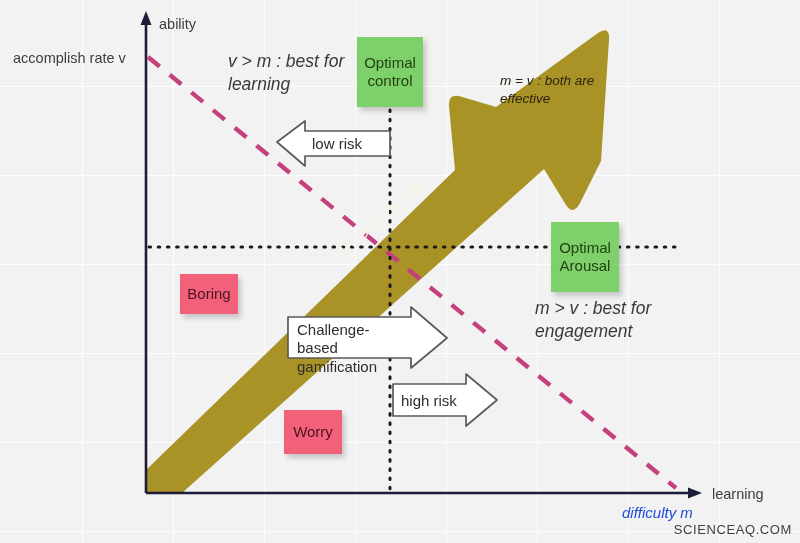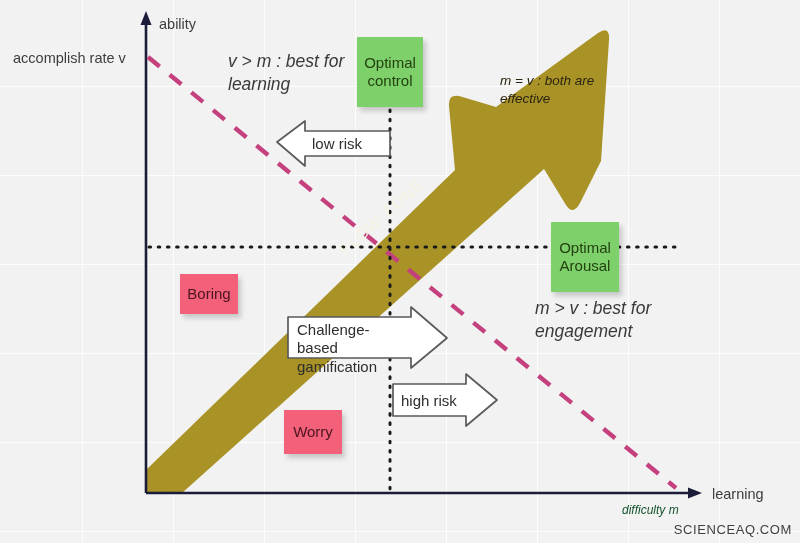--- a/index.html
+++ b/index.html
@@ -36,23 +36,23 @@
     position: absolute;
     color: #3f3f3f;
     white-space: pre;
     line-height: 1.28;
   }
   .axis-label {
     font-size: 14.5px;
     color: #3d3d3d;
   }
   .axis-sub {
-    font-size: 12px;
+    font-size: 15px;
     font-style: italic;
-    color: #14532d;
+    color: #1d4ed8;
   }
   .quad-note {
     font-size: 17.5px;
     font-style: italic;
     color: #3a3a3a;
     line-height: 1.33;
   }
   .note {
     position: absolute;
     display: flex;

